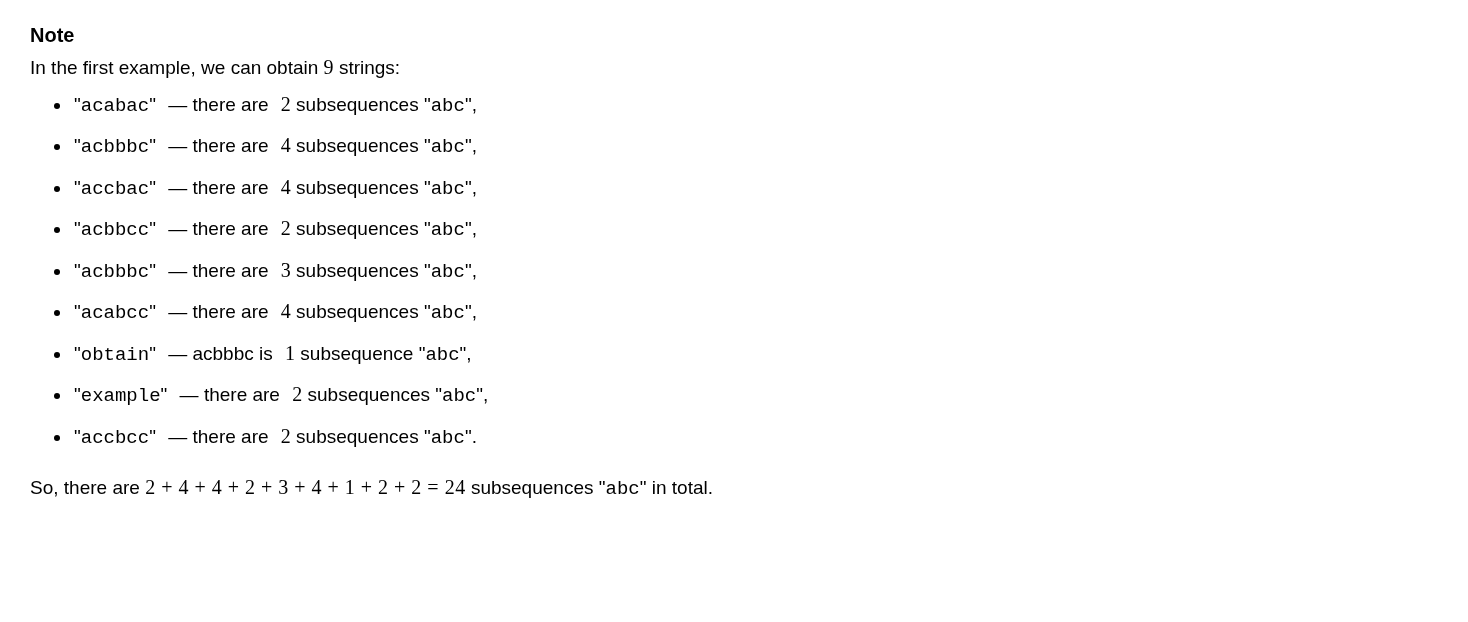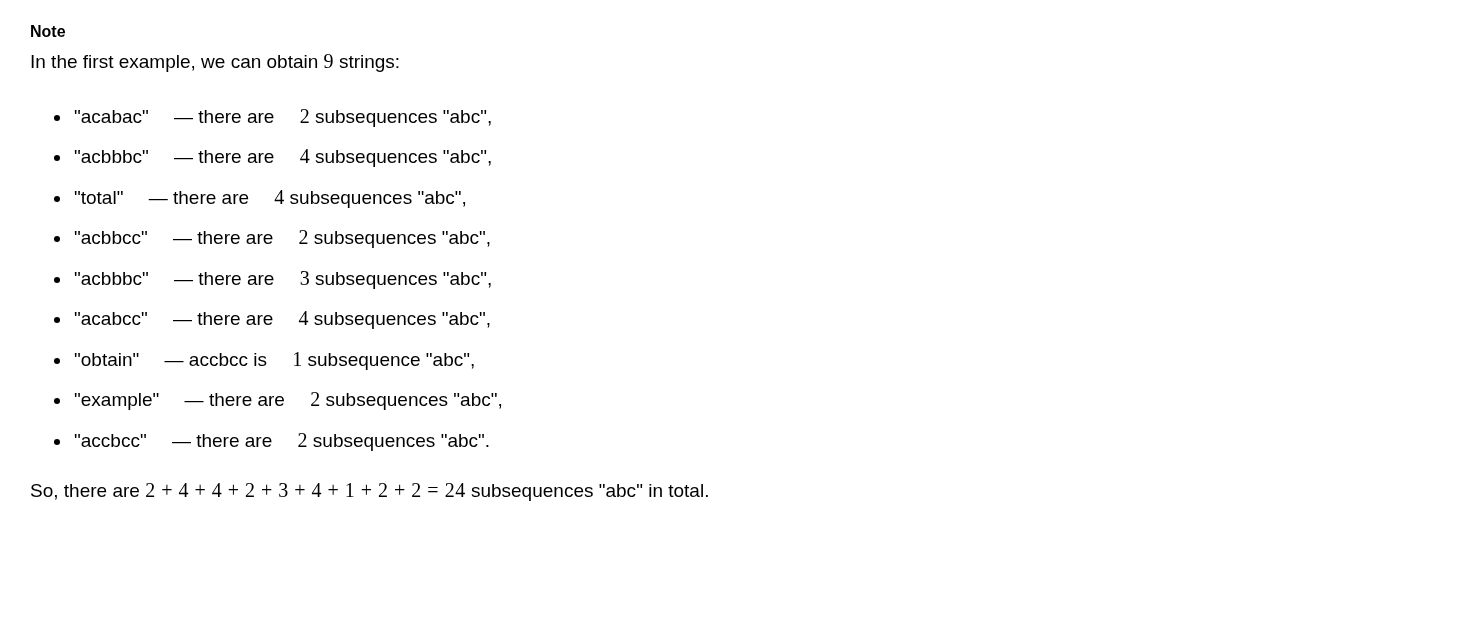--- a/index.html
+++ b/index.html
@@ -11,45 +11,45 @@
       font-family: -apple-system, BlinkMacSystemFont, "Segoe UI", Helvetica, Arial, sans-serif;
       font-size: 19px;
       line-height: 1.5;
       color: #000;
       background: #fff;
       padding: 20px 30px;
       width: 1468px;
     }
     .note-title {
       font-weight: 700;
-      font-size: 16px;
+      font-size: 20px;
       margin-bottom: 2px;
     }
     .intro {
-      margin-bottom: 24px;
+      margin-bottom: 6px;
     }
     .math-num {
       font-family: "Times New Roman", Times, serif;
       font-size: 20px;
     }
     ul.items {
       list-style: disc;
       padding-left: 42px;
       margin-bottom: 20px;
     }
     ul.items li {
       margin-bottom: 10px;
       padding-left: 2px;
     }
     .mono {
-      font-family: Liberation Sans, sans-serif;
+      font-family: Liberation Mono, monospace;
       font-size: 19px;
     }
     .dash {
-      margin: 0 20px;
+      margin: 0 7px;
     }
     .summary {
       margin-top: 6px;
     }
     .math-expr {
       font-family: "Times New Roman", Times, serif;
       font-size: 20px;
       letter-spacing: 0.5px;
     }
   </style>
@@ -63,33 +63,33 @@
 </div>
 
 <ul class="items">
   <li>
     <span>"</span><span class="mono">acabac</span><span>"</span><span class="dash"> — there are </span><span class="math-num">2</span><span> subsequences </span><span>"</span><span class="mono">abc</span><span>"</span><span>,</span>
   </li>
   <li>
     <span>"</span><span class="mono">acbbbc</span><span>"</span><span class="dash"> — there are </span><span class="math-num">4</span><span> subsequences </span><span>"</span><span class="mono">abc</span><span>"</span><span>,</span>
   </li>
   <li>
-    <span>"</span><span class="mono">total</span><span>"</span><span class="dash"> — there are </span><span class="math-num">4</span><span> subsequences </span><span>"</span><span class="mono">abc</span><span>"</span><span>,</span>
+    <span>"</span><span class="mono">accbac</span><span>"</span><span class="dash"> — there are </span><span class="math-num">4</span><span> subsequences </span><span>"</span><span class="mono">abc</span><span>"</span><span>,</span>
   </li>
   <li>
     <span>"</span><span class="mono">acbbcc</span><span>"</span><span class="dash"> — there are </span><span class="math-num">2</span><span> subsequences </span><span>"</span><span class="mono">abc</span><span>"</span><span>,</span>
   </li>
   <li>
     <span>"</span><span class="mono">acbbbc</span><span>"</span><span class="dash"> — there are </span><span class="math-num">3</span><span> subsequences </span><span>"</span><span class="mono">abc</span><span>"</span><span>,</span>
   </li>
   <li>
     <span>"</span><span class="mono">acabcc</span><span>"</span><span class="dash"> — there are </span><span class="math-num">4</span><span> subsequences </span><span>"</span><span class="mono">abc</span><span>"</span><span>,</span>
   </li>
   <li>
-    <span>"</span><span class="mono">obtain</span><span>"</span><span class="dash"> — accbcc is </span><span class="math-num">1</span><span> subsequence </span><span>"</span><span class="mono">abc</span><span>"</span><span>,</span>
+    <span>"</span><span class="mono">obtain</span><span>"</span><span class="dash"> — acbbbc is </span><span class="math-num">1</span><span> subsequence </span><span>"</span><span class="mono">abc</span><span>"</span><span>,</span>
   </li>
   <li>
     <span>"</span><span class="mono">example</span><span>"</span><span class="dash"> — there are </span><span class="math-num">2</span><span> subsequences </span><span>"</span><span class="mono">abc</span><span>"</span><span>,</span>
   </li>
   <li>
     <span>"</span><span class="mono">accbcc</span><span>"</span><span class="dash"> — there are </span><span class="math-num">2</span><span> subsequences </span><span>"</span><span class="mono">abc</span><span>"</span><span>.</span>
   </li>
 </ul>
 
 <div class="summary">

